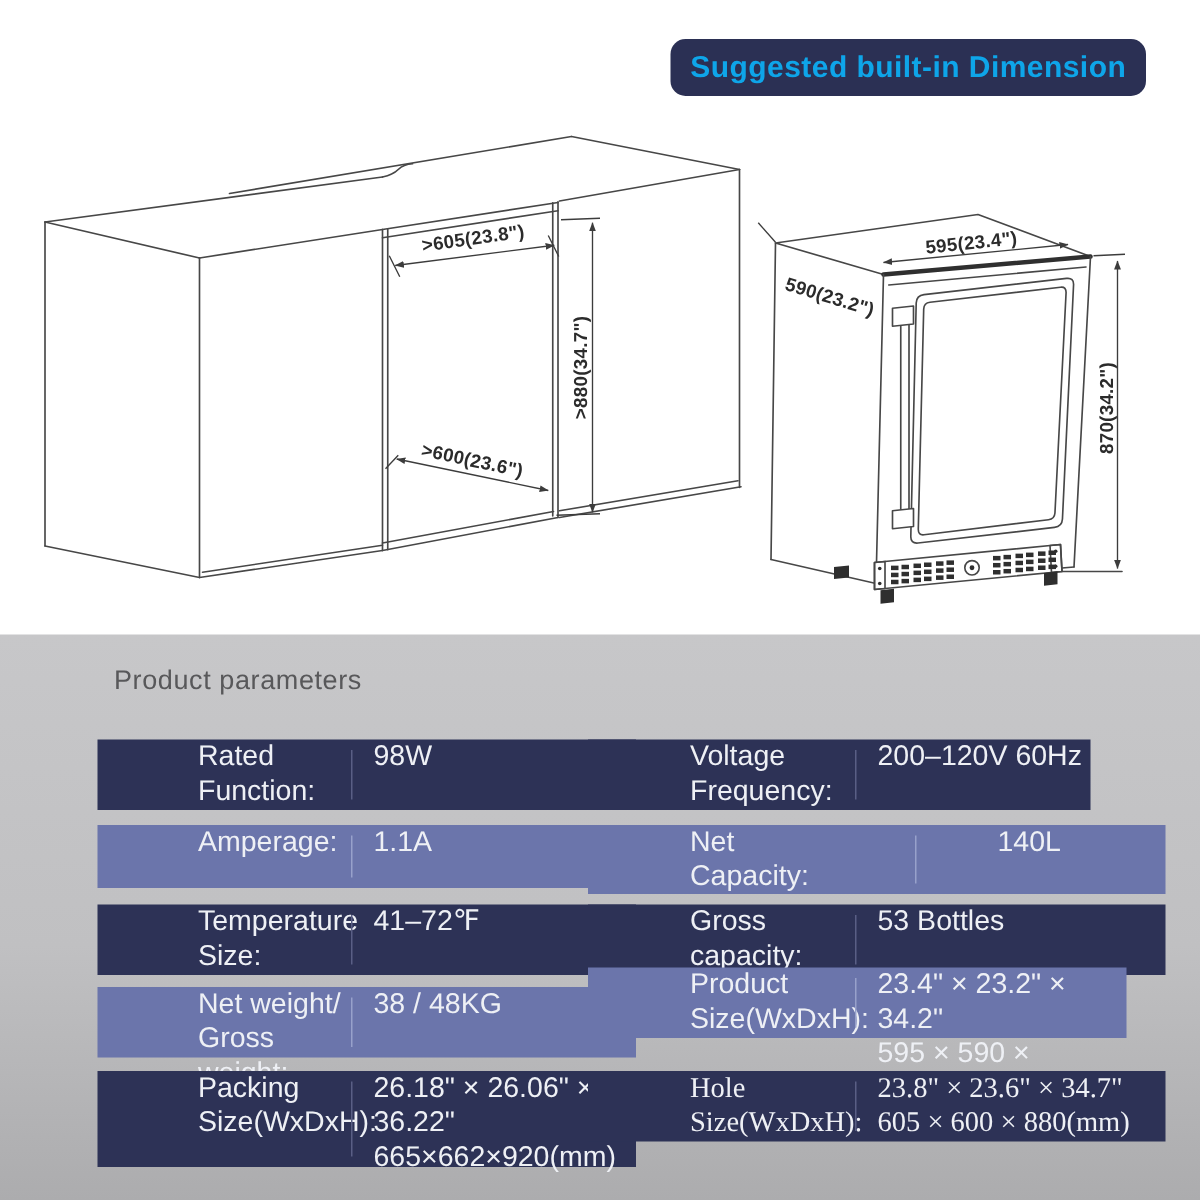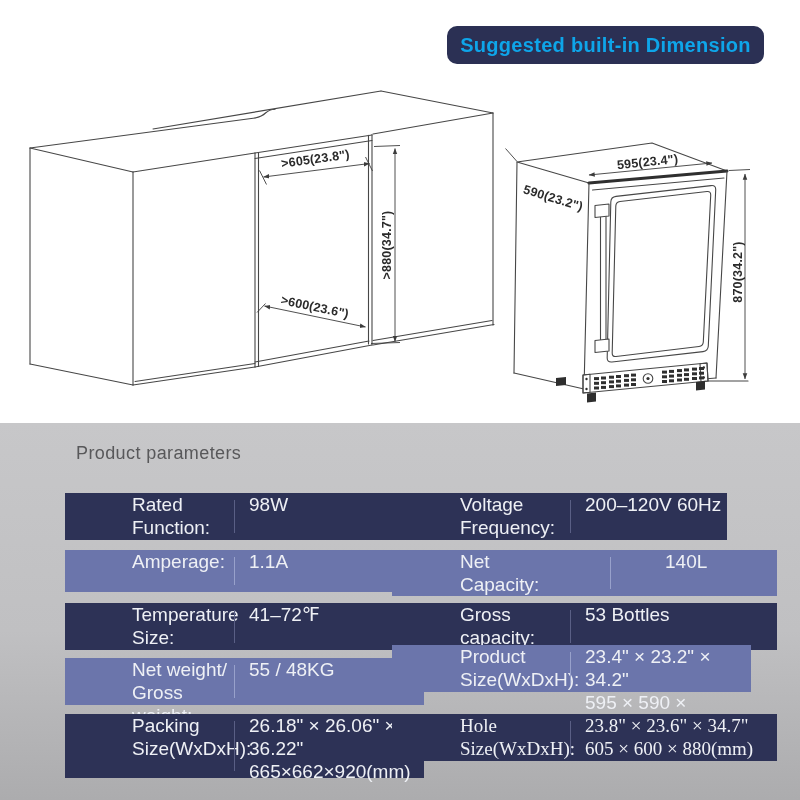--- a/index.html
+++ b/index.html
@@ -171,21 +171,21 @@
     <div class="cell colA dark" style="left:65px;top:180px;width:312px;height:47px;">
       <div class="lbl">Temperature
 Size:</div>
       <div class="divider"></div>
       <div class="val">41–72℉</div>
     </div>
     <div class="cell colA light" style="left:65px;top:235px;width:312px;height:47px;">
       <div class="lbl">Net weight/
 Gross weight:</div>
       <div class="divider"></div>
-      <div class="val">55 / 48KG</div>
+      <div class="val">38 / 48KG</div>
     </div>
     <div class="cell colA dark" style="left:65px;top:291px;width:312px;height:64px;">
       <div class="lbl">Packing
 Size(WxDxH):</div>
       <div class="divider"></div>
       <div class="val">26.18" × 26.06" × 36.22"
 665×662×920(mm)</div>
     </div>
 
     <div class="cell colB dark" style="left:392px;top:70px;width:288px;height:47px;">

